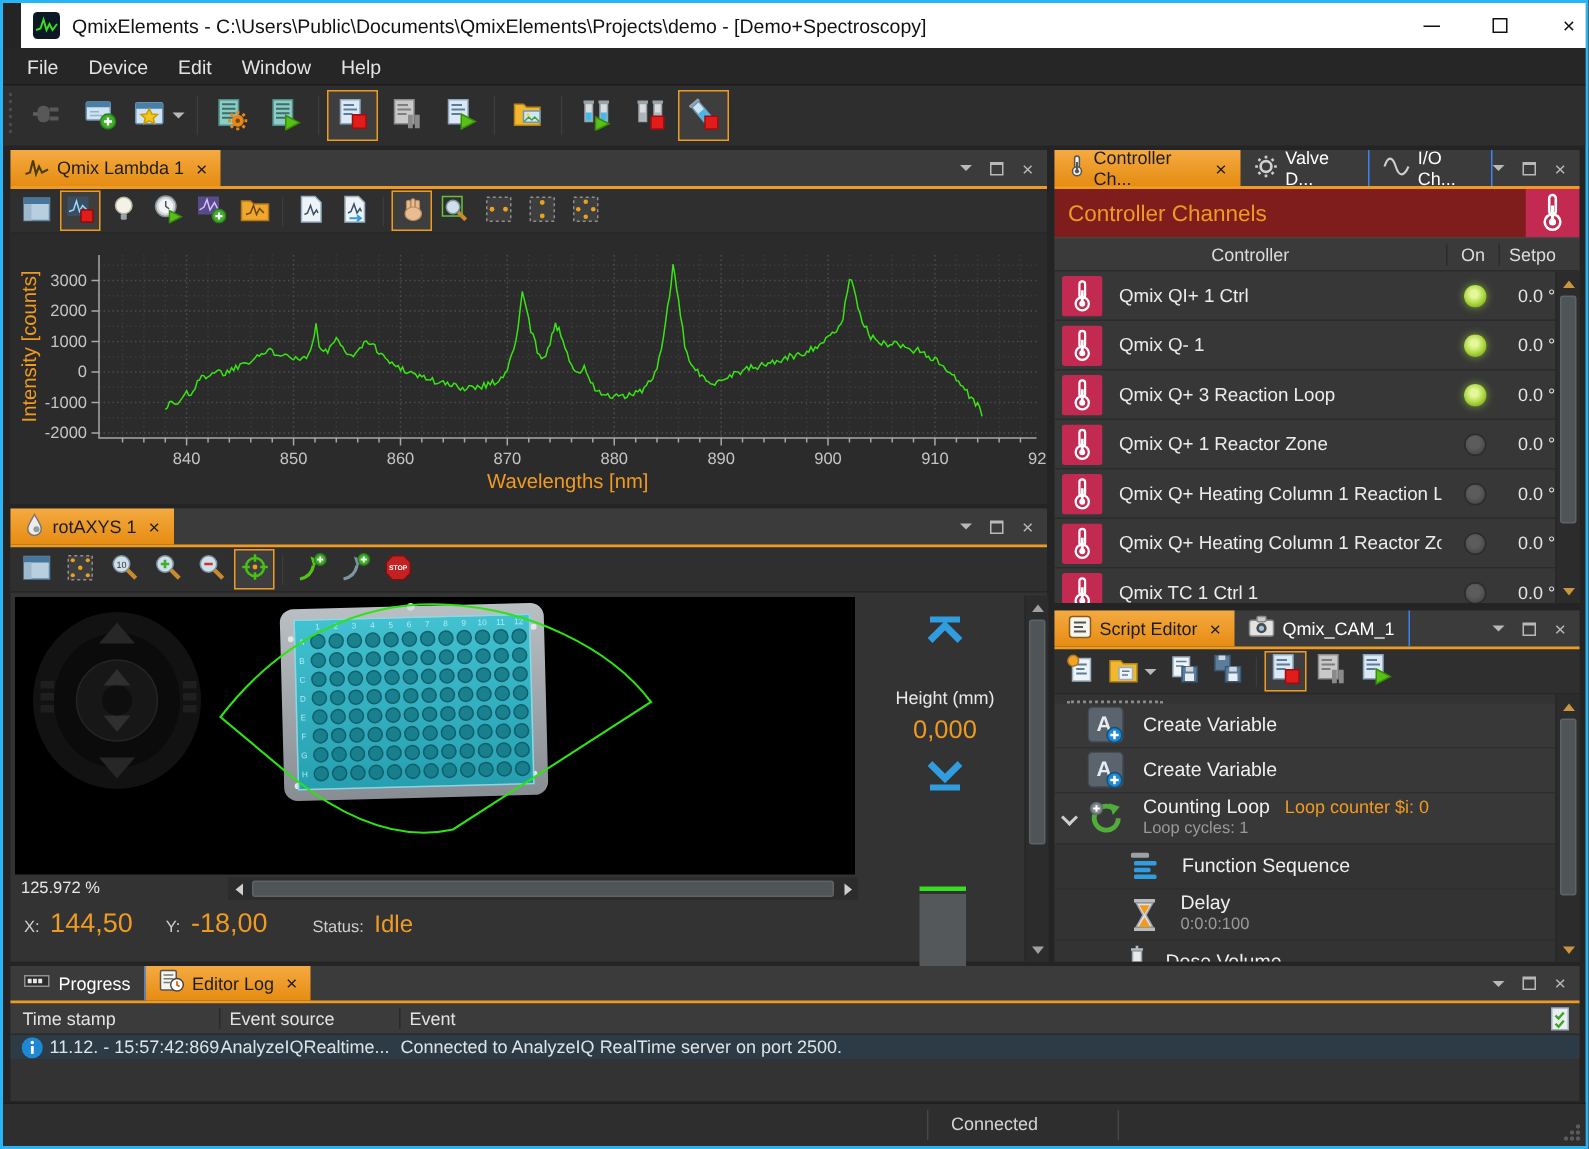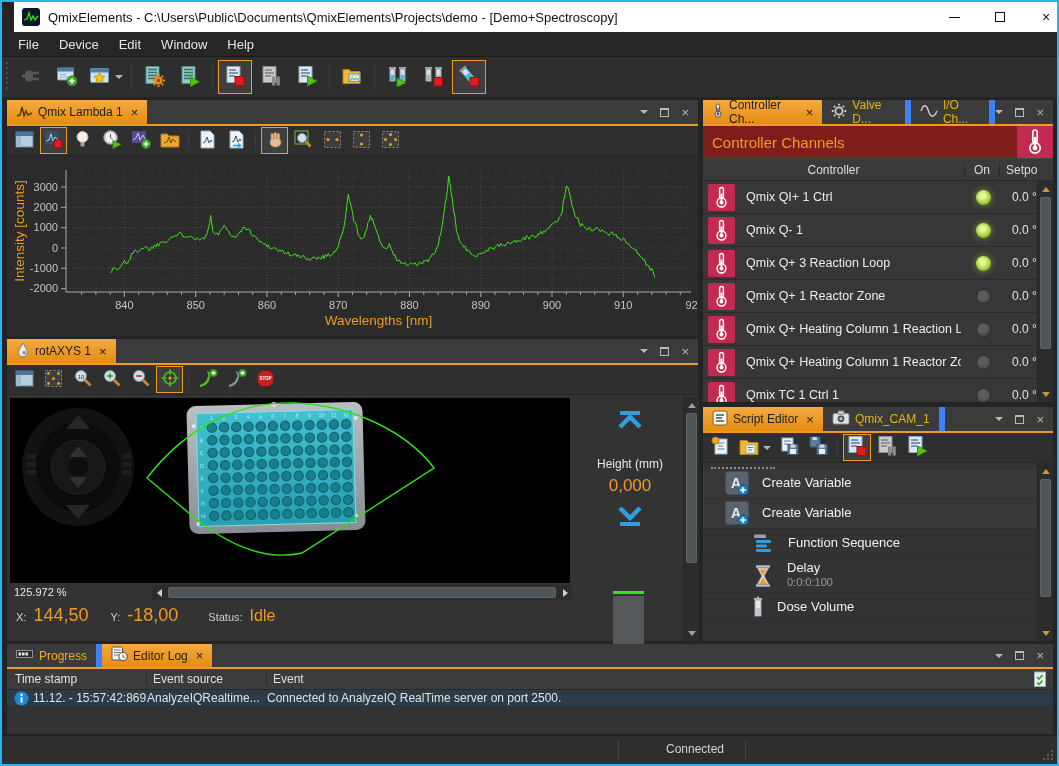--- a/index.html
+++ b/index.html
@@ -24,21 +24,21 @@
   .maintb{position:absolute;left:0;top:54px;width:1055px;height:41px;background:#2e2e2e;border-top:1px solid #1c1c1c;display:flex;align-items:center;padding-left:2px}
   .grip{width:7px;height:30px;margin-right:2px;background:repeating-linear-gradient(to bottom,#4a4a4a 0 2px,transparent 2px 5px);background-size:2px 100%;background-repeat:repeat-y;background-position:2px 0}
   .tbtn{height:34px;min-width:34px;display:flex;align-items:center;justify-content:center;background:transparent;border:1px solid transparent;margin:0 1px;padding:0 2px;cursor:default}
   .tbtn.checked{border:1px solid #ef9b23;background:#3e3e3e}
   .tsep{width:1px;height:26px;background:#1e1e1e;border-right:1px solid #3d3d3d;margin:0 4px}
   .caret{width:0;height:0;border-left:4px solid transparent;border-right:4px solid transparent;border-top:4px solid #b9b9b9;margin-left:4px}
 
   
   .panel{position:absolute;background:#333}
   .tabbar{height:26px;background:#3b3b3b;border-bottom:2px solid #ef9b23;display:flex;align-items:stretch}
-  .tab{display:flex;align-items:center;gap:5px;padding:0 9px;font-size:12px;color:#eab308;border-right:6px solid #3b82f6}
+  .tab{display:flex;align-items:center;gap:5px;padding:0 9px;font-size:12px;color:#ffffff;border-right:1px solid #3b82f6}
   .tab.active{background:linear-gradient(#f4aa41,#e68c12);color:#1d1d1d;border-right:none}
   .tclose{font-size:13px;margin-left:3px;line-height:1}
   .panelbtns{margin-left:auto;display:flex;align-items:center;gap:12px;padding-right:9px;color:#b9b9b9}
   .pb-caret{width:0;height:0;border-left:4px solid transparent;border-right:4px solid transparent;border-top:4px solid #b9b9b9}
   .pb-float{width:9px;height:9px;border:1px solid #b9b9b9;border-top-width:2px}
   .pb-close{font-size:13px;line-height:1}
   .ptb{height:30px;background:#2f2f2f;border-bottom:1px solid #272727;display:flex;align-items:center;padding-left:3px}
   .ptb .tbtn{height:27px;min-width:27px}
   .ptb .tsep{height:20px}
 
@@ -118,21 +118,21 @@
   .ev-row{height:16px;display:flex;align-items:center;font-size:12px;color:#dde3e6}
   .ev-row.sel{background:#2c3b46}
   .er-ic{width:24px;display:flex;justify-content:center;margin-left:2px}
   .er-time{width:114px}
   .er-src{width:120px}
   .er-ev{flex:1}
 
   
   .statusbar{position:absolute;left:0;top:733px;width:1055px;height:29px;background:#2e2e2e;border-top:1px solid #1e1e1e}
   .sb-sep{position:absolute;top:4px;bottom:4px;width:1px;background:#1f1f1f;border-right:1px solid #484848}
-  .sb-text{position:absolute;left:664px;top:6px;color:#d4d4d4;font-size:12px}
+  .sb-text{position:absolute;left:632px;top:6px;color:#d4d4d4;font-size:12px}
   .sb-grip{position:absolute;right:3px;bottom:3px;width:12px;height:12px;background:
     radial-gradient(circle at 10px 10px,#5a5a5a 1.2px,transparent 1.6px),
     radial-gradient(circle at 6px 10px,#5a5a5a 1.2px,transparent 1.6px),
     radial-gradient(circle at 10px 6px,#5a5a5a 1.2px,transparent 1.6px),
     radial-gradient(circle at 2px 10px,#5a5a5a 1.2px,transparent 1.6px),
     radial-gradient(circle at 6px 6px,#5a5a5a 1.2px,transparent 1.6px),
     radial-gradient(circle at 10px 2px,#5a5a5a 1.2px,transparent 1.6px)}
 </style>
 </head>
 <body>
@@ -1092,20 +1092,38 @@
               <circle cx="18" cy="19" r="5" fill="#1f88d4" stroke="#10507e"></circle>
               <path d="M18 16.2v5.6M15.2 19h5.6" stroke="#fff" stroke-width="1.7"></path>
             </svg>
           </span>
           <span class="stxt">
             <span style="display:flex;align-items:baseline">
               <span class="stitle">Create Variable</span>
             </span>
           </span>
         </div>
+        <div class="sitem alt" style="height:34px;padding-left:22px">
+          <span class="expander"></span>
+          <span class="sicon">
+            <svg width="25" height="25">
+              <path d="M20.5 12.5a8 8 0 1 1-3.4-6.6" fill="none" stroke="#4fae3a" stroke-width="3.2"></path>
+              <path d="M14.5 2.5l7 2.3-4.6 5.6z" fill="#4fae3a"></path>
+              <circle cx="6" cy="6" r="4" fill="#818a90" stroke="#5d666c"></circle>
+              <path d="M6 3.8v4.4M3.8 6h4.4" stroke="#fff" stroke-width="1.4"></path>
+            </svg>
+          </span>
+          <span class="stxt">
+            <span style="display:flex;align-items:baseline">
+              <span class="stitle">Counting Loop</span>
+              <span class="sbadge">Loop counter $i: 0</span>
+            </span>
+            <div class="ssub">Loop cycles: 1</div>
+          </span>
+        </div>
         <div class="sitem" style="height:30px;padding-left:48px">
           <span class="sicon">
             <svg width="25" height="24">
               <rect x="3" y="2.5" width="12" height="3.4" rx="1" fill="#9aa2a8"></rect>
               <rect x="5" y="8" width="15" height="3" rx="1" fill="#2f9de0"></rect>
               <rect x="5" y="12.5" width="11" height="3" rx="1" fill="#2f9de0"></rect>
               <rect x="5" y="17" width="15" height="3" rx="1" fill="#2f9de0"></rect>
             </svg>
           </span>
           <span class="stxt">

